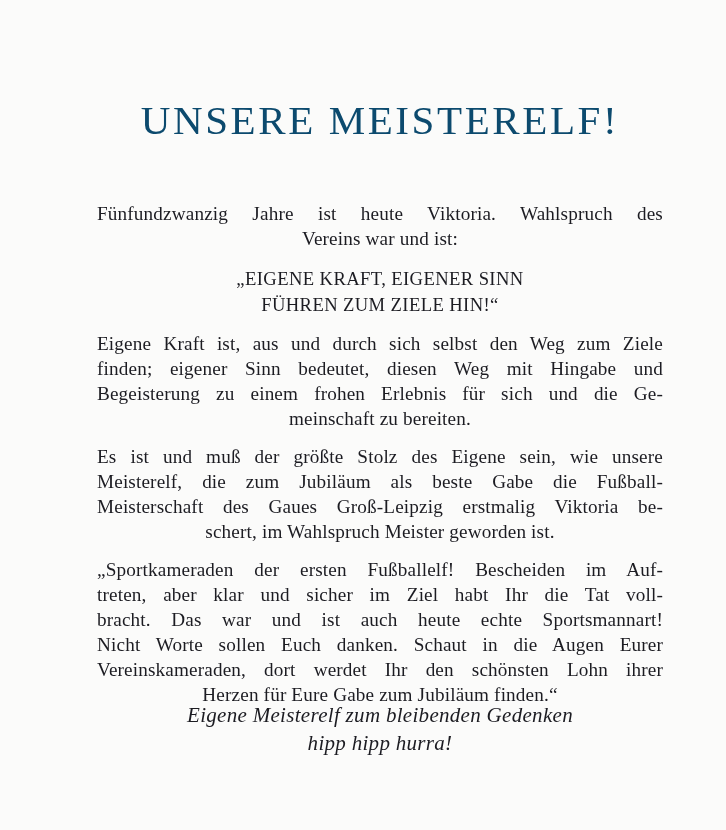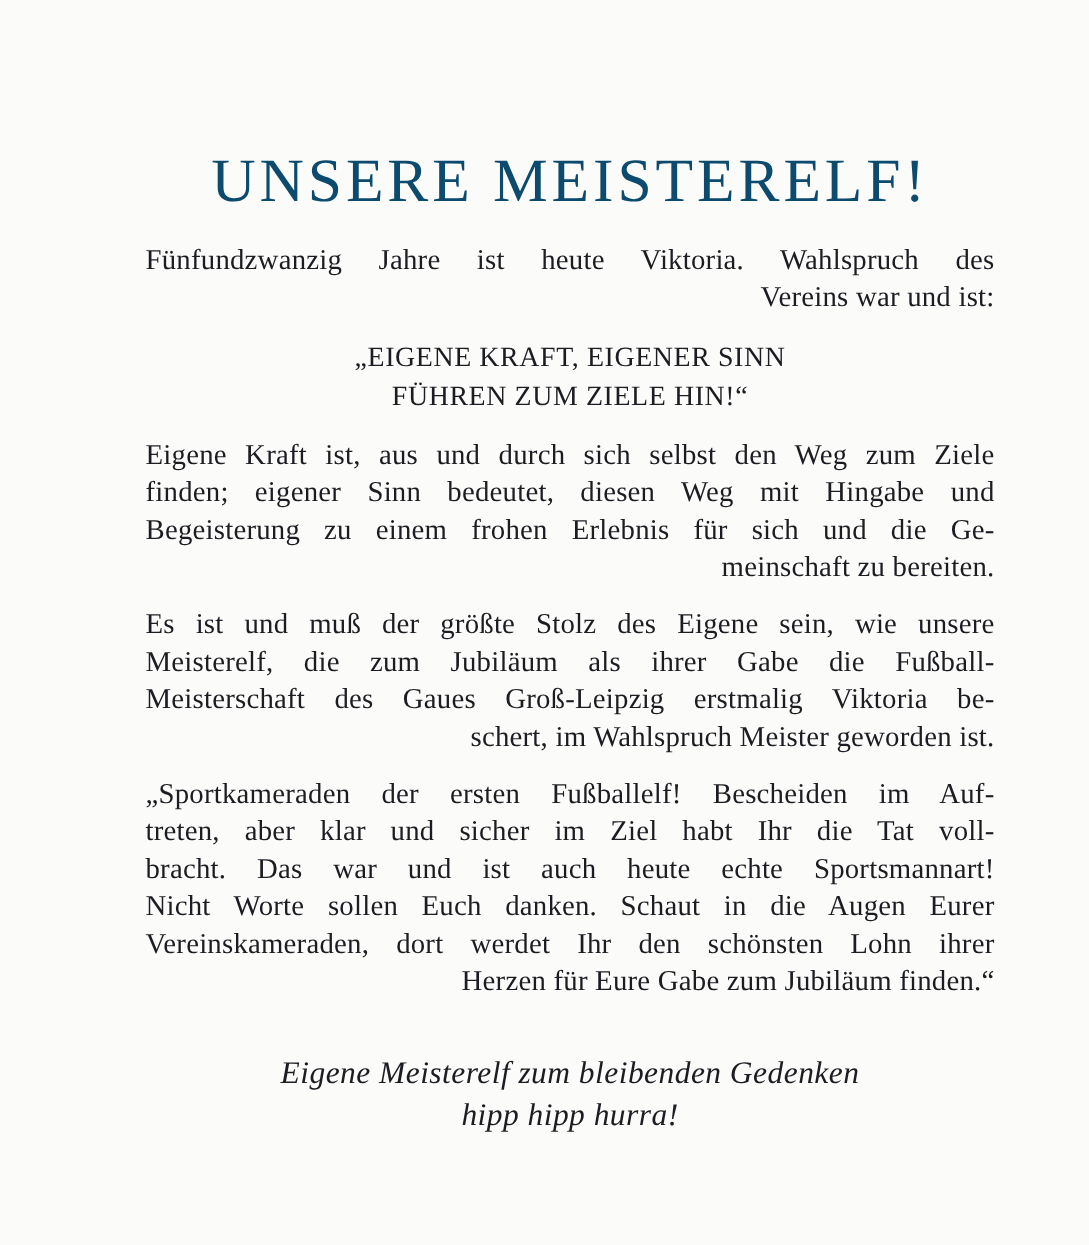--- a/index.html
+++ b/index.html
@@ -16,23 +16,24 @@
   .title {
     position: absolute; left: 0; top: 96px; width: 566px;
     text-align: center;
     font-size: 41px; letter-spacing: 2.6px; font-weight: normal;
     color: #0c4a6e; line-height: 48px; white-space: nowrap;
   }
   .line {
     position: absolute; left: 0; width: 566px;
     font-size: 19.2px; line-height: 24px; white-space: nowrap;
     letter-spacing: 0.15px;
+    margin-top: 40px;
   }
   .just { text-align: justify; text-align-last: justify; }
-  .left { text-align: right; }
+  .left { text-align: center; }
   .center { text-align: center; letter-spacing: 0.4px; font-size: 18.6px; }
   .ital {
     position: absolute; left: 0; width: 566px; text-align: center;
     font-style: italic; font-size: 21px; line-height: 26px; white-space: nowrap;
     letter-spacing: 0.3px;
   }
 </style>
 </head>
 <body>
 
@@ -44,21 +45,21 @@
 
   <div class="line center" style="top:227px">„EIGENE KRAFT, EIGENER SINN</div>
   <div class="line center" style="top:253px">FÜHREN ZUM ZIELE HIN!“</div>
 
   <div class="line just" style="top:292px">Eigene Kraft ist, aus und durch sich selbst den Weg zum Ziele</div>
   <div class="line just" style="top:317px">finden; eigener Sinn bedeutet, diesen Weg mit Hingabe und</div>
   <div class="line just" style="top:342px">Begeisterung zu einem frohen Erlebnis für sich und die Ge-</div>
   <div class="line left" style="top:367px">meinschaft zu bereiten.</div>
 
   <div class="line just" style="top:405px">Es ist und muß der größte Stolz des Eigene sein, wie unsere</div>
-  <div class="line just" style="top:430px">Meisterelf, die zum Jubiläum als ihrer Gabe die Fußball-</div>
+  <div class="line just" style="top:430px">Meisterelf, die zum Jubiläum als beste Gabe die Fußball-</div>
   <div class="line left" style="top:480px">schert, im Wahlspruch Meister geworden ist.</div>
   <div class="line just" style="top:455px">Meisterschaft des Gaues Groß-Leipzig erstmalig Viktoria be-</div>
 
   <div class="line just" style="top:518px">„Sportkameraden der ersten Fußballelf! Bescheiden im Auf-</div>
   <div class="line just" style="top:568px">bracht.  Das war und ist auch heute echte Sportsmannart!</div>
   <div class="line just" style="top:543px">treten, aber klar und sicher im Ziel habt Ihr die Tat voll-</div>
   <div class="line just" style="top:593px">Nicht Worte sollen Euch danken.  Schaut in die Augen Eurer</div>
   <div class="line just" style="top:618px">Vereinskameraden, dort werdet Ihr den schönsten Lohn ihrer</div>
   <div class="line left" style="top:643px">Herzen für Eure Gabe zum Jubiläum finden.“</div>
 

